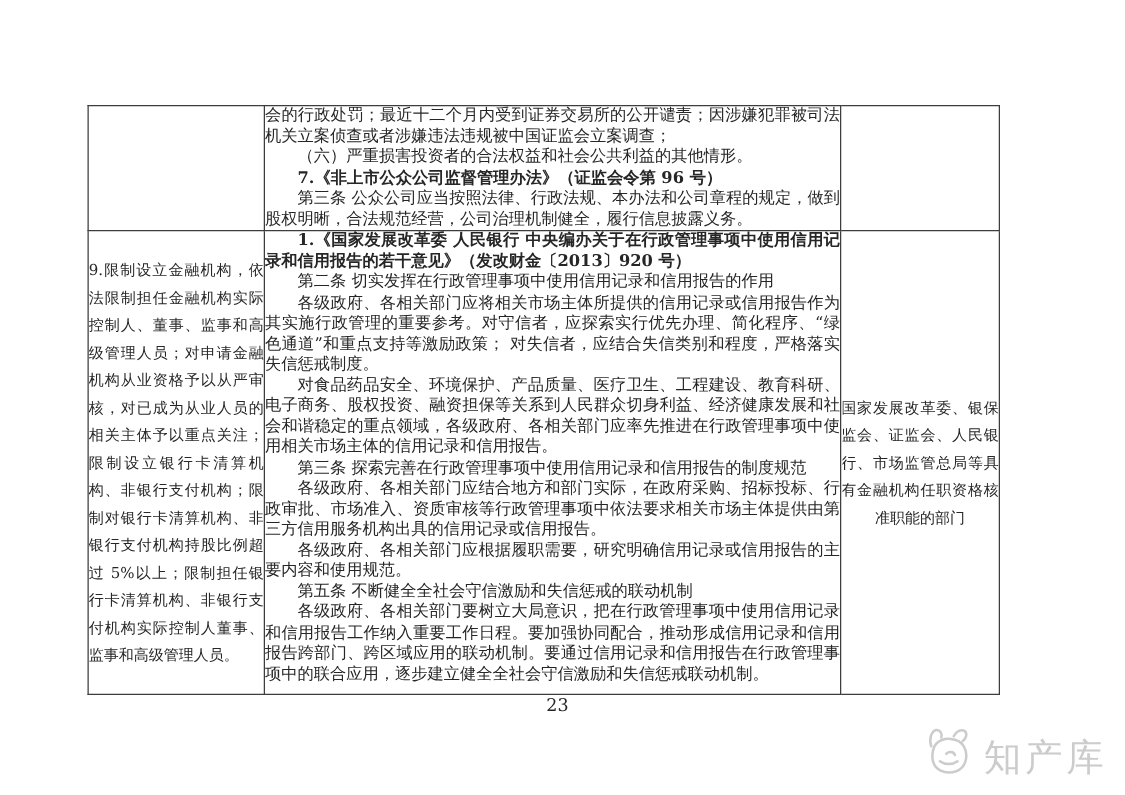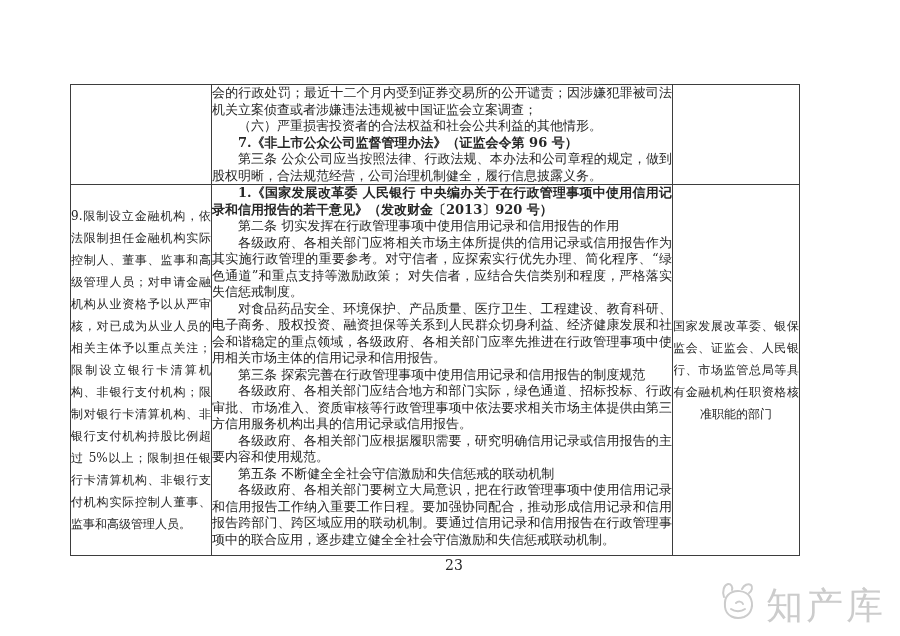--- a/index.html
+++ b/index.html
@@ -23,27 +23,27 @@
   .row-2{height:371px;}
   .c-mid{padding:4px 7px 3px 6px;font-size:13px;line-height:16.5px;}
   .para{margin:0;text-align:justify;}
   .ind{text-indent:2em;}
   .bold{font-weight:bold;}
   .side-cell{font-size:12px;line-height:22px;padding:4px 4px;}
   .vmid{vertical-align:middle !important;}
   .jtext{text-align:justify;margin:0;}
   .center-last{text-align-last:center;}
   .page-number{
-    position:absolute;top:557px;left:8px;width:892px;text-align:center;
+    position:absolute;top:557px;left:0;width:892px;text-align:center;
     font-size:14px;color:#262626;
   }
   .watermark{
     position:absolute;top:584px;right:14px;height:44px;
     display:flex;align-items:center;gap:4px;
-    color:#cccccc;font-size:37px;letter-spacing:3px;
+    color:#cccccc;font-size:30px;letter-spacing:3px;
     font-family:"DejaVu Sans","Liberation Sans",sans-serif;
   }
   .wm-icon{display:inline-block;}
 </style>
 </head>
 <body>
 
 <div class="page">
 
   <table class="doc-table">
@@ -62,21 +62,21 @@
       <tr class="row-2">
         <td class="c-left side-cell vmid">
           <div class="jtext">9.限制设立金融机构，依法限制担任金融机构实际控制人、董事、监事和高级管理人员；对申请金融机构从业资格予以从严审核，对已成为从业人员的相关主体予以重点关注；限制设立银行卡清算机构、非银行支付机构；限制对银行卡清算机构、非银行支付机构持股比例超过 5%以上；限制担任银行卡清算机构、非银行支付机构实际控制人董事、监事和高级管理人员。</div>
         </td>
         <td class="c-mid">
           <p class="para ind bold">1.《国家发展改革委 人民银行 中央编办关于在行政管理事项中使用信用记录和信用报告的若干意见》（发改财金〔2013〕920 号）</p>
           <p class="para ind">第二条 切实发挥在行政管理事项中使用信用记录和信用报告的作用</p>
           <p class="para ind">各级政府、各相关部门应将相关市场主体所提供的信用记录或信用报告作为其实施行政管理的重要参考。对守信者，应探索实行优先办理、简化程序、“绿色通道”和重点支持等激励政策； 对失信者，应结合失信类别和程度，严格落实失信惩戒制度。</p>
           <p class="para ind">对食品药品安全、环境保护、产品质量、医疗卫生、工程建设、教育科研、电子商务、股权投资、融资担保等关系到人民群众切身利益、经济健康发展和社会和谐稳定的重点领域，各级政府、各相关部门应率先推进在行政管理事项中使用相关市场主体的信用记录和信用报告。</p>
           <p class="para ind">第三条 探索完善在行政管理事项中使用信用记录和信用报告的制度规范</p>
-          <p class="para ind">各级政府、各相关部门应结合地方和部门实际，绿色通道、招标投标、行政审批、市场准入、资质审核等行政管理事项中依法要求相关市场主体提供由第三方信用服务机构出具的信用记录或信用报告。</p>
+          <p class="para ind">各级政府、各相关部门应结合地方和部门实际，在政府采购、招标投标、行政审批、市场准入、资质审核等行政管理事项中依法要求相关市场主体提供由第三方信用服务机构出具的信用记录或信用报告。</p>
           <p class="para ind">各级政府、各相关部门应根据履职需要，研究明确信用记录或信用报告的主要内容和使用规范。</p>
           <p class="para ind">第五条 不断健全全社会守信激励和失信惩戒的联动机制</p>
           <p class="para ind">各级政府、各相关部门要树立大局意识，把在行政管理事项中使用信用记录和信用报告工作纳入重要工作日程。要加强协同配合，推动形成信用记录和信用报告跨部门、跨区域应用的联动机制。要通过信用记录和信用报告在行政管理事项中的联合应用，逐步建立健全全社会守信激励和失信惩戒联动机制。</p>
         </td>
         <td class="c-right side-cell vmid">
           <div class="jtext center-last">国家发展改革委、银保监会、证监会、人民银行、市场监管总局等具有金融机构任职资格核准职能的部门</div>
         </td>
       </tr>
     </tbody>
   </table>

